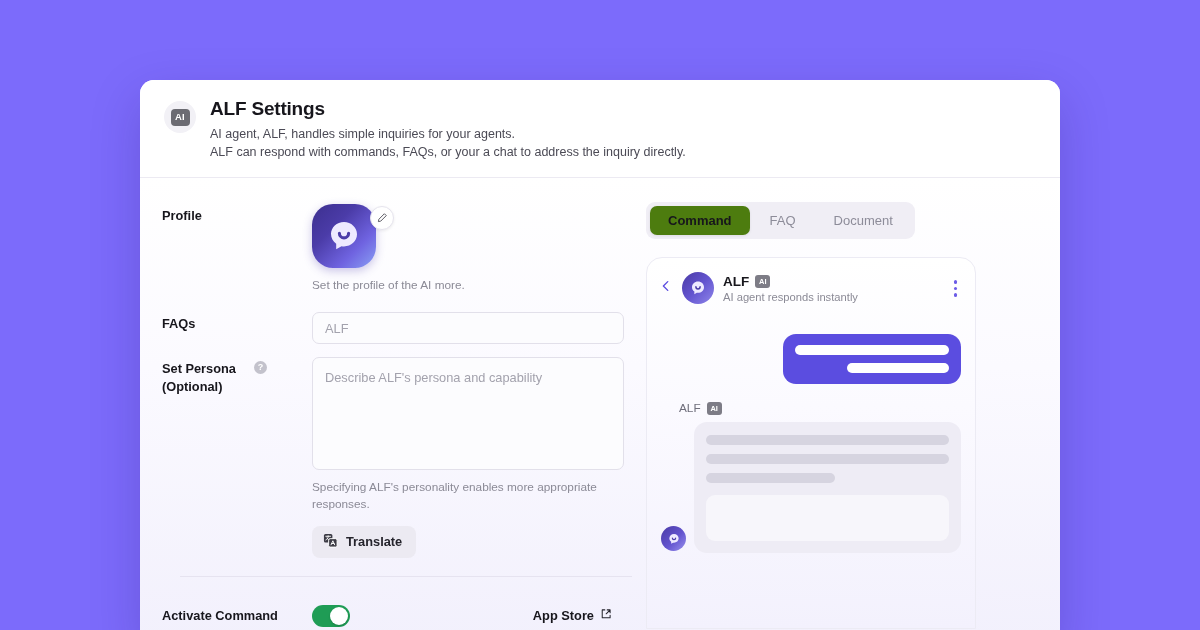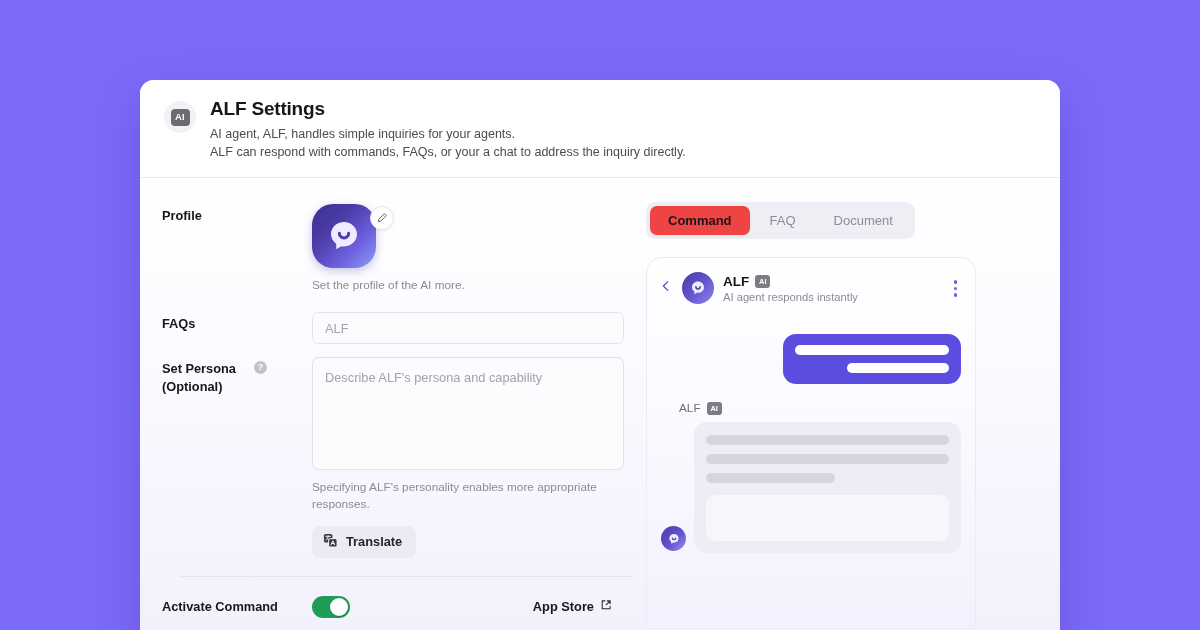--- a/index.html
+++ b/index.html
@@ -183,21 +183,21 @@
     height: 1px;
     background: #e6e3f0;
     margin: 18px 0 0 0;
     width: 452px;
     margin-left: 18px;
   }
 
   .activate-row {
     display: flex;
     align-items: center;
-    padding-top: 19px;
+    padding-top: 28px;
   }
   .toggle {
     width: 38px; height: 22px;
     border-radius: 11px;
     background: #1f9c55;
     position: relative;
     flex: 0 0 auto;
   }
   .toggle .knob {
     position: absolute;
@@ -238,21 +238,21 @@
     gap: 2px;
   }
   .tab {
     padding: 7px 18px;
     border-radius: 7px;
     font-size: 13px;
     color: #8d8c99;
     font-weight: normal;
   }
   .tab.active {
-    background: #ef4444;
+    background: #4d7c0f;
     color: #17161c;
     font-weight: bold;
     box-shadow: 0 1px 3px rgba(0,0,0,.08);
   }
 
   .chat-panel {
     margin-top: 18px;
     width: 330px;
     height: 372px;
     background: linear-gradient(180deg, #ffffff 0%, #fbfaff 40%, #f3f1fd 100%);

